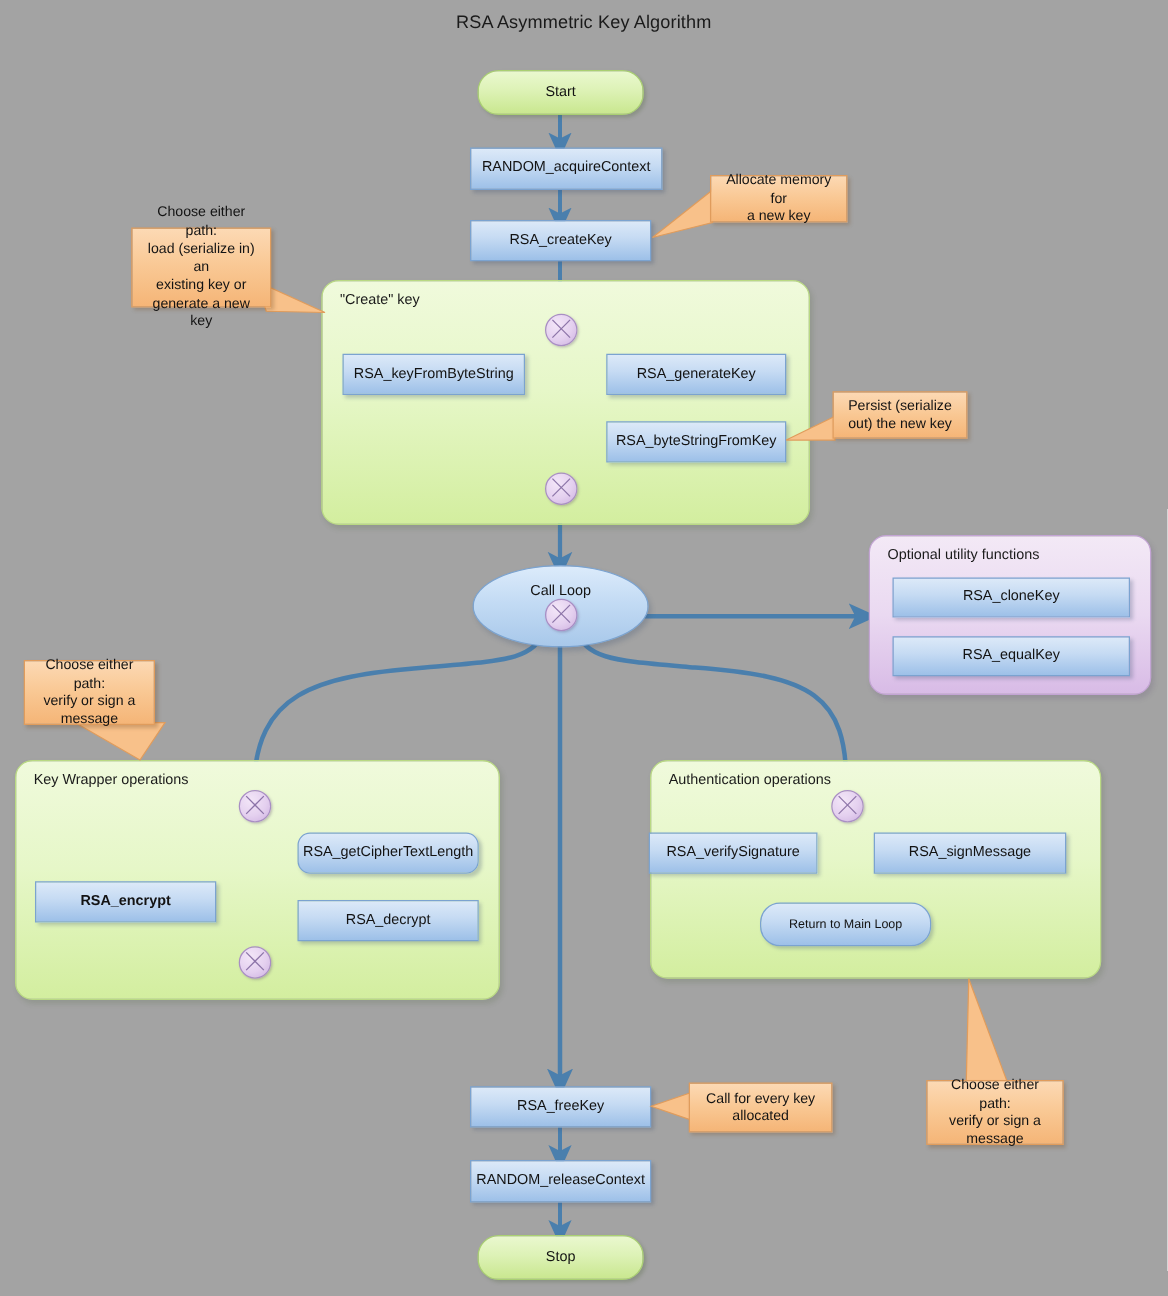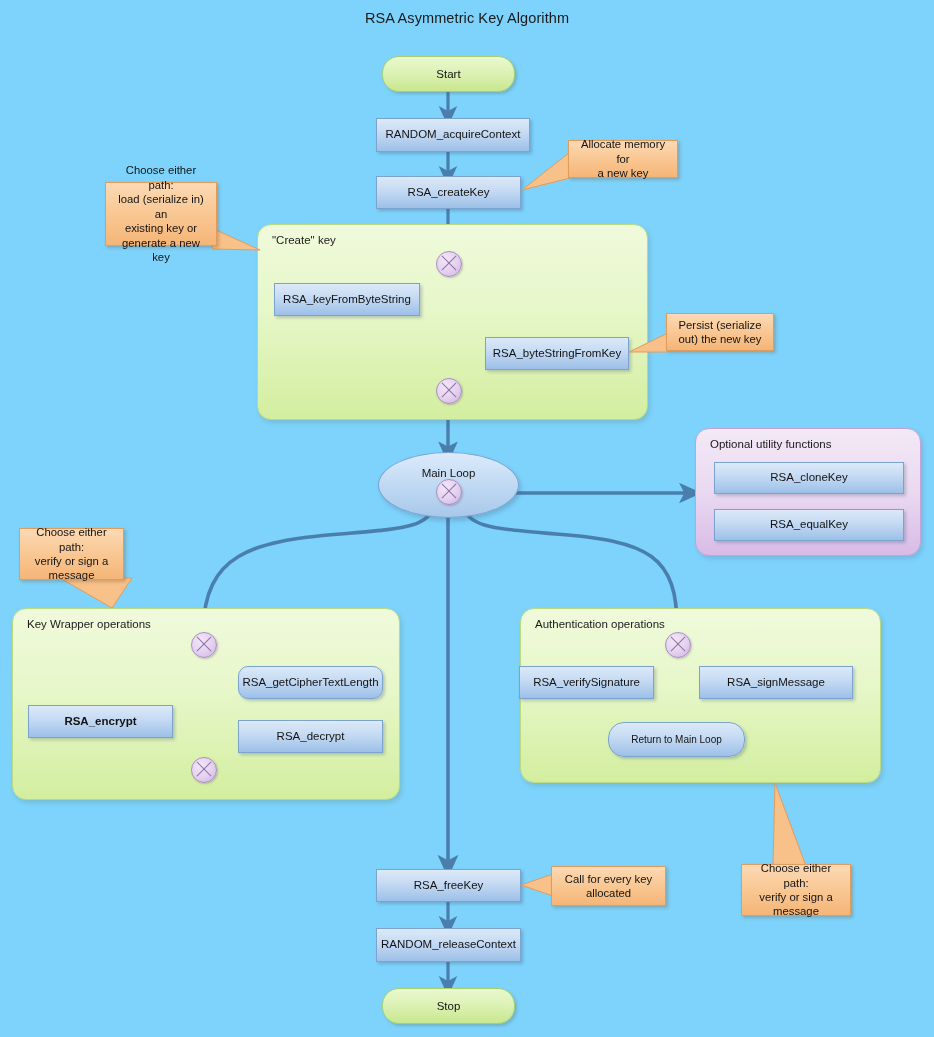--- a/index.html
+++ b/index.html
@@ -9,21 +9,21 @@
   }
   body {
     font-family: "Liberation Sans", sans-serif;
     color: #1a1a1a;
   }
   #canvas {
     position: relative;
     width: 934px;
     height: 1037px;
     overflow: hidden;
-    background: #7dd3fc;
+    background: #a3a3a3;
   }
 
   
   #diagram-title {
     position: absolute;
     left: 0;
     top: 10px;
     width: 934px;
     text-align: center;
     font-size: 14.5px;
@@ -271,29 +271,32 @@
   <div class="node-blue" style="left:376px; top:176px; width:145px; height:33px;">
     <span>RSA_createKey</span>
   </div>
 
   <div class="junction" style="left:436px; top:251px;"></div>
 
   <div class="node-blue" style="left:274px; top:283px; width:146px; height:33px;">
     <span>RSA_keyFromByteString</span>
   </div>
 
+  <div class="node-blue" style="left:485px; top:283px; width:144px; height:33px;">
+    <span>RSA_generateKey</span>
+  </div>
 
   <div class="node-blue" style="left:485px; top:337px; width:144px; height:33px;">
     <span>RSA_byteStringFromKey</span>
   </div>
 
   <div class="junction" style="left:436px; top:378px;"></div>
 
   <div class="node-ellipse" style="left:378px; top:452px; width:141px; height:66px;">
-    <span>Main Loop</span>
+    <span>Call Loop</span>
   </div>
 
   <div class="junction" style="left:436px; top:479px;"></div>
 
   <div class="node-blue" style="left:714px; top:462px; width:190px; height:32px;">
     <span>RSA_cloneKey</span>
   </div>
 
   <div class="node-blue" style="left:714px; top:509px; width:190px; height:32px;">
     <span>RSA_equalKey</span>

